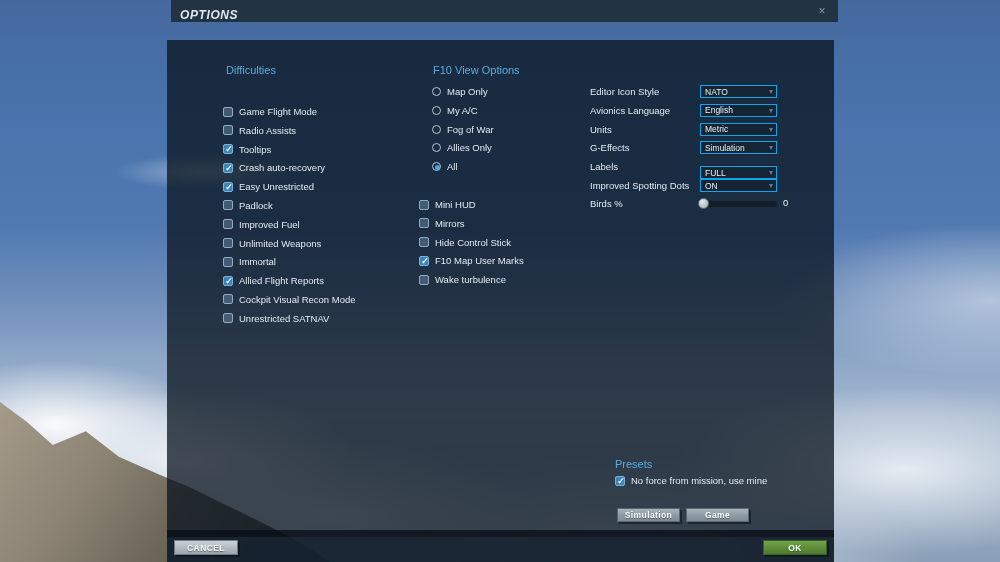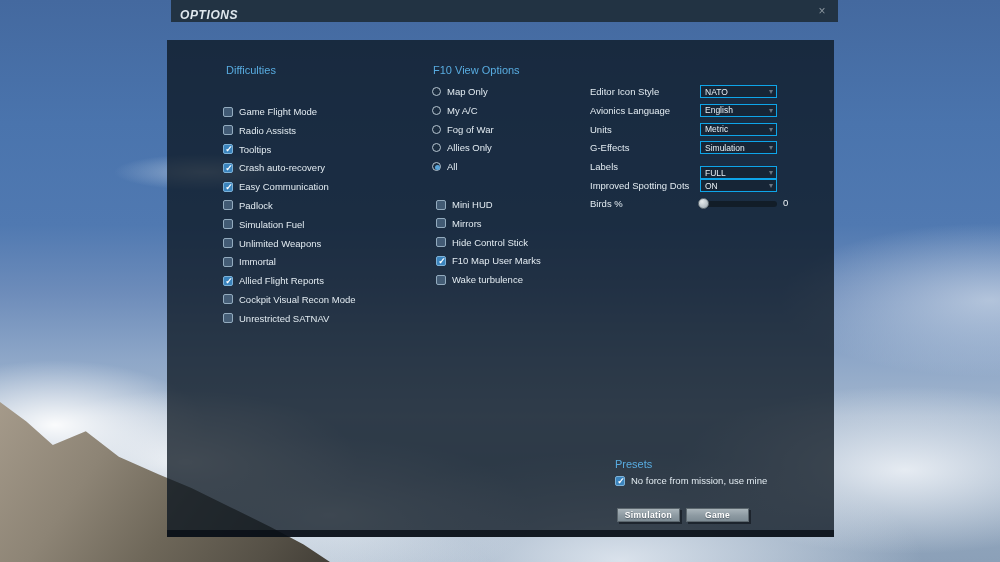--- a/index.html
+++ b/index.html
@@ -117,29 +117,29 @@
         <div class="row">
           <span class="cb on">
             <span class="mark">✓</span>
           </span>
           <span class="lbl">Crash auto-recovery</span>
         </div>
         <div class="row">
           <span class="cb on">
             <span class="mark">✓</span>
           </span>
-          <span class="lbl">Easy Communication</span>
+          <span class="lbl">Easy Unrestricted</span>
         </div>
         <div class="row">
           <span class="cb"></span>
           <span class="lbl">Padlock</span>
         </div>
         <div class="row">
           <span class="cb"></span>
-          <span class="lbl">Simulation Fuel</span>
+          <span class="lbl">Improved Fuel</span>
         </div>
         <div class="row">
           <span class="cb"></span>
           <span class="lbl">Unlimited Weapons</span>
         </div>
         <div class="row">
           <span class="cb"></span>
           <span class="lbl">Immortal</span>
         </div>
         <div class="row">
@@ -176,21 +176,21 @@
           <span class="radio"></span>
           <span class="lbl">Allies Only</span>
         </div>
         <div class="row">
           <span class="radio on">
             <span class="dot"></span>
           </span>
           <span class="lbl">All</span>
         </div>
       </div>
-    <div class="col" style="left:269px; top:198px;">
+    <div class="col" style="left:252px; top:198px;">
         <div class="row">
           <span class="cb"></span>
           <span class="lbl">Mini HUD</span>
         </div>
         <div class="row">
           <span class="cb"></span>
           <span class="lbl">Mirrors</span>
         </div>
         <div class="row">
           <span class="cb"></span>
@@ -222,20 +222,24 @@
     <div class="row" style="position:absolute; left:448px; top:474px; margin:0;">
       <span class="cb on">
           <span class="mark">✓</span>
         </span>
       <span class="lbl">No force from mission, use mine</span>
     </div>
     <div class="btn" style="left:450px; top:508px; width:63px;">Simulation</div>
     <div class="btn" style="left:519px; top:508px; width:63px;">Game</div>
 
     <div class="strip"></div>
+    <div class="footer">
+      <div class="btn light" style="left:7px; top:3px; width:64px; height:15px;">CANCEL</div>
+      <div class="btn green" style="left:596px; top:3px; width:64px; height:15px;">OK</div>
+    </div>
   <div class="optrow" style="left: 423px; top: 85px;">
         <span class="optlabel">Editor Icon Style</span>
       </div>
       <div class="select" style="top: 85px;">
         <span class="val">NATO</span>
         <span class="arrow">▾</span>
       </div>
       <div class="optrow" style="left: 423px; top: 103.8px;">
         <span class="optlabel">Avionics Language</span>
       </div>

